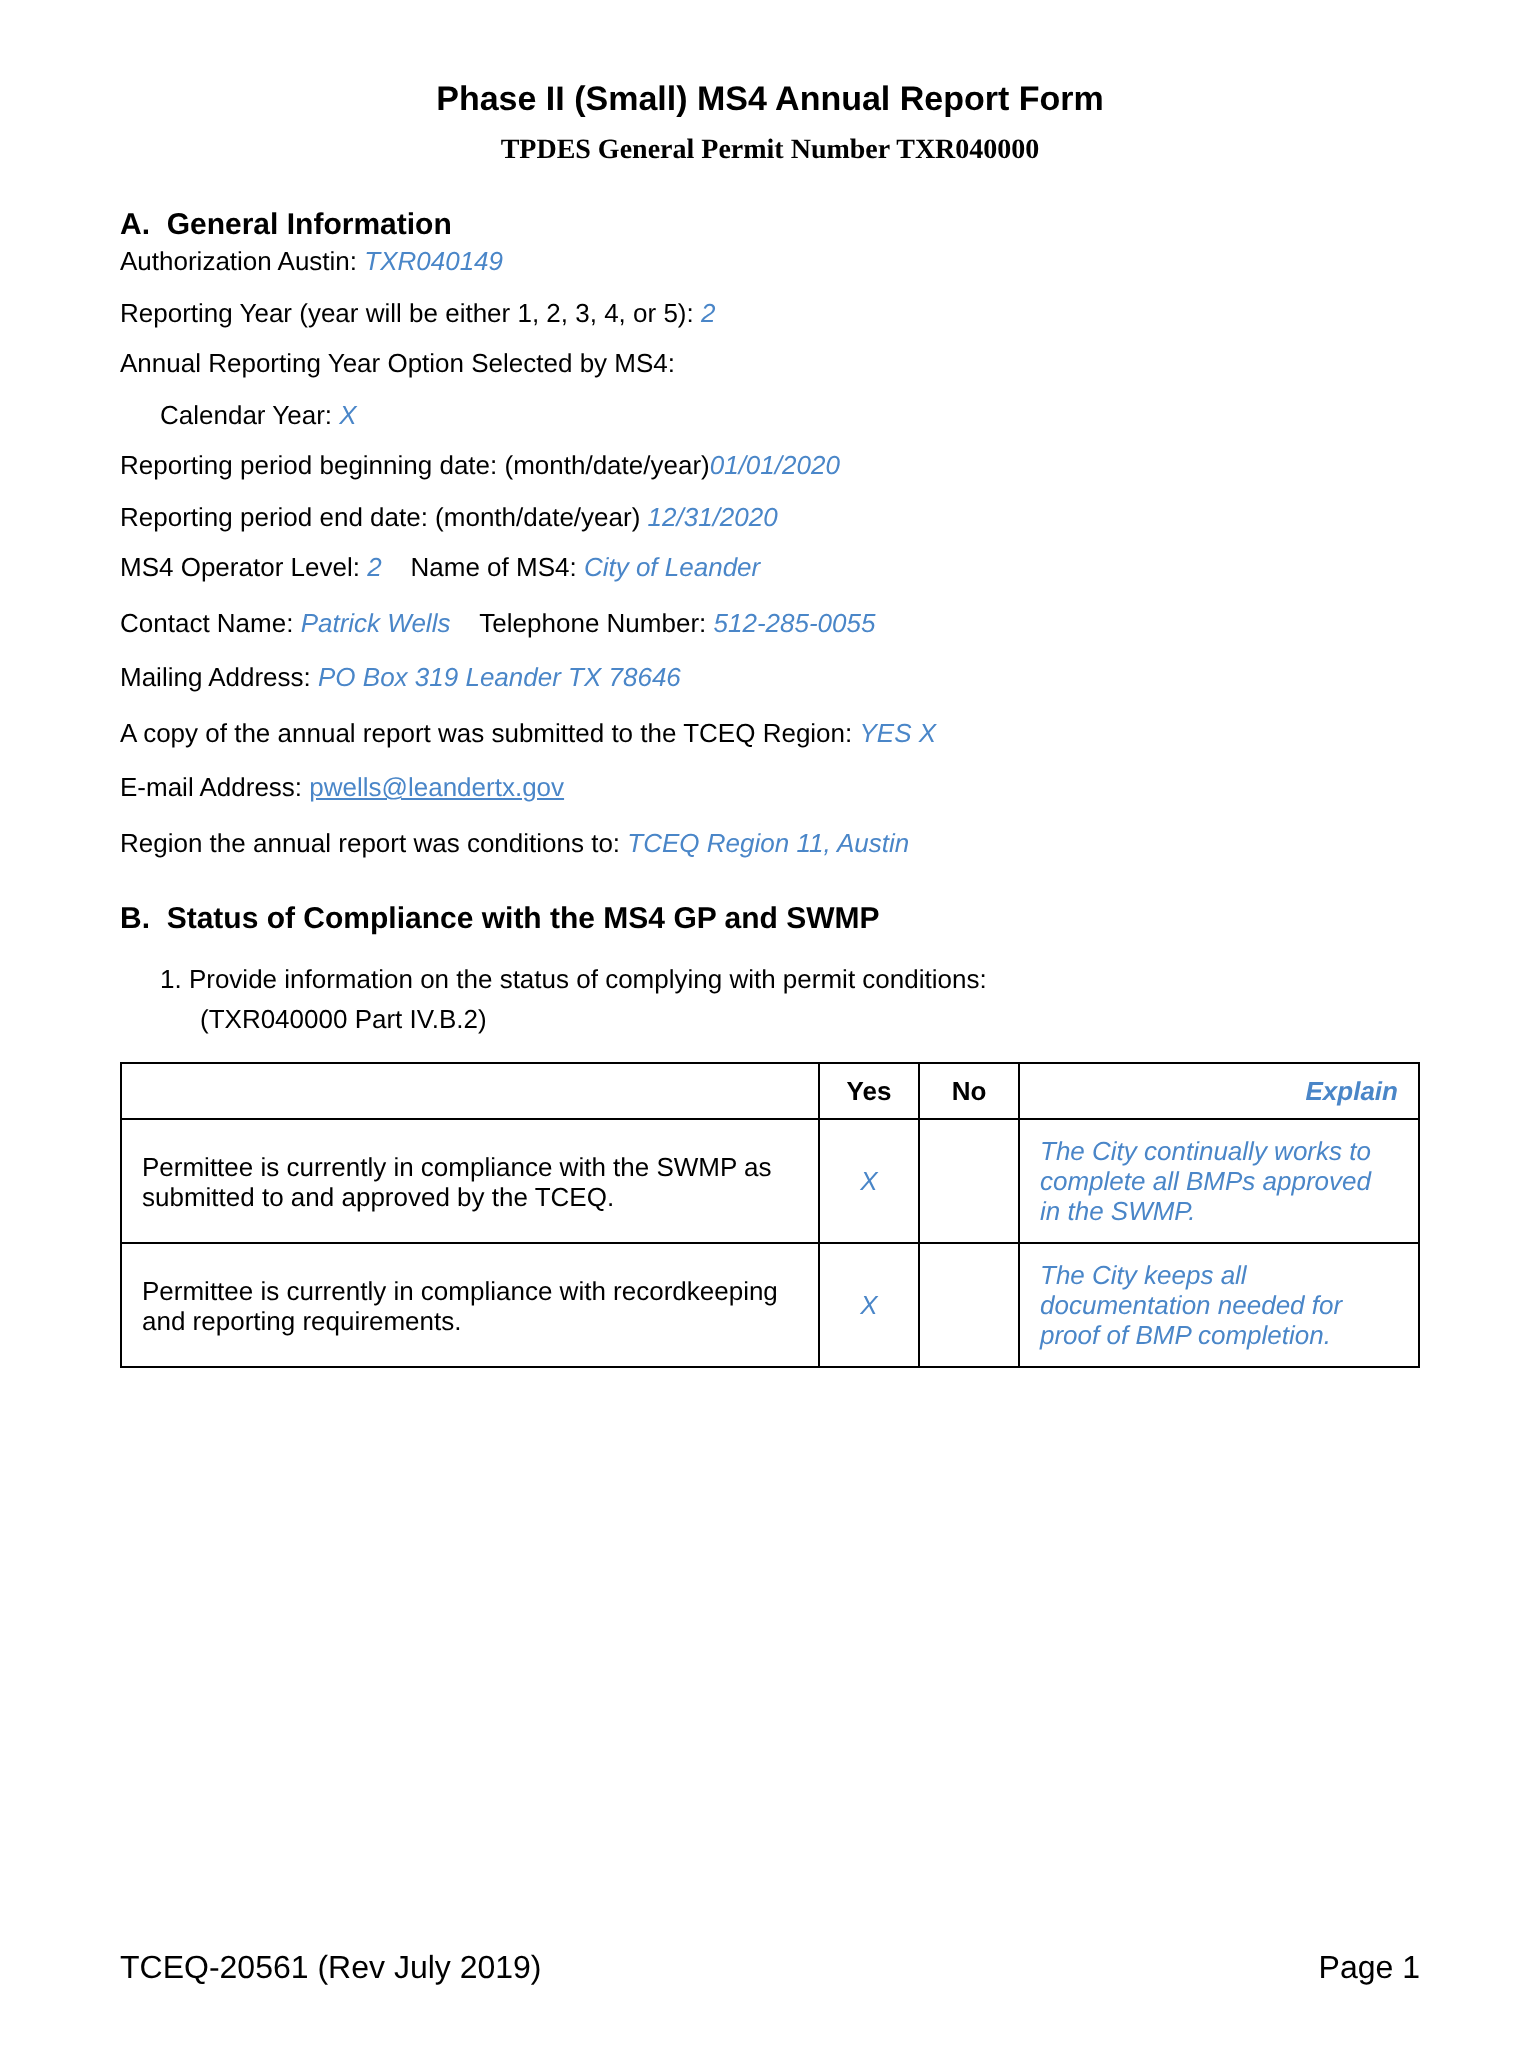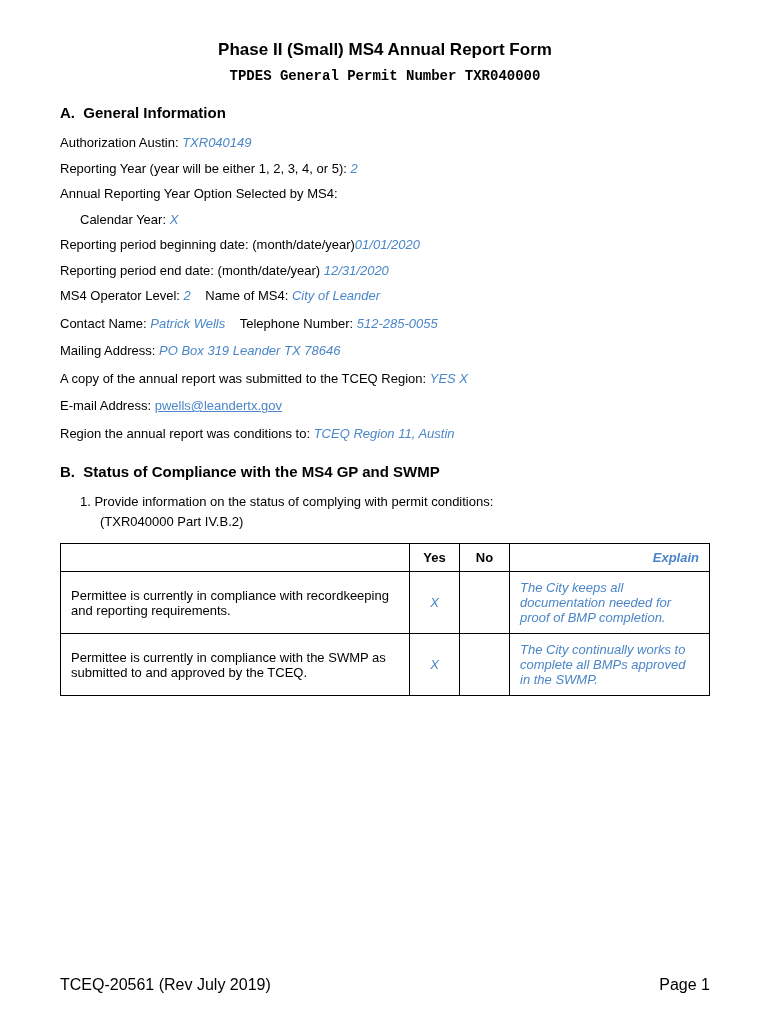--- a/index.html
+++ b/index.html
@@ -32,27 +32,26 @@
       font-weight: bold;
       margin-bottom: 8px;
       font-family: Arial, sans-serif;
     }
 
     .permit-number {
       text-align: center;
       font-size: 14px;
       font-weight: bold;
       margin-bottom: 20px;
-      font-family: Liberation Mono, monospace;
+      font-family: Liberation Serif, serif;
     }
 
     .section-heading {
       font-size: 15px;
       font-weight: bold;
-      margin-bottom: 12px;
       font-family: Arial, sans-serif;
     }
 
     .info-line {
       font-size: 13px;
       margin-bottom: 6px;
       font-family: Arial, sans-serif;
       line-height: 1.5;
     }
 
@@ -211,31 +210,31 @@
     <thead>
       <tr>
         <th class="col-description"></th>
         <th class="col-yes">Yes</th>
         <th class="col-no">No</th>
         <th class="col-explain">Explain</th>
       </tr>
     </thead>
     <tbody id="table-body">
     <tr>
+          <td class="col-description">Permittee is currently in compliance with the SWMP as submitted to and approved by the TCEQ.</td>
+          <td class="col-yes" style="font-style: italic; color: rgb(74, 134, 200);">X</td>
+          <td class="col-no"></td>
+          <td class="col-explain">The City continually works to complete all BMPs approved in the SWMP.</td>
+        </tr>
+        <tr>
           <td class="col-description">Permittee is currently in compliance with recordkeeping and reporting requirements.</td>
           <td class="col-yes" style="font-style: italic; color: rgb(74, 134, 200);">X</td>
           <td class="col-no"></td>
           <td class="col-explain">The City keeps all documentation needed for proof of BMP completion.</td>
         </tr>
-        <tr>
-          <td class="col-description">Permittee is currently in compliance with the SWMP as submitted to and approved by the TCEQ.</td>
-          <td class="col-yes" style="font-style: italic; color: rgb(74, 134, 200);">X</td>
-          <td class="col-no"></td>
-          <td class="col-explain">The City continually works to complete all BMPs approved in the SWMP.</td>
-        </tr>
       </tbody>
   </table>
 
   <div class="page-footer">
     <span>TCEQ-20561 (Rev July 2019)</span>
     <span>Page 1</span>
   </div>
 
 </div>
 

